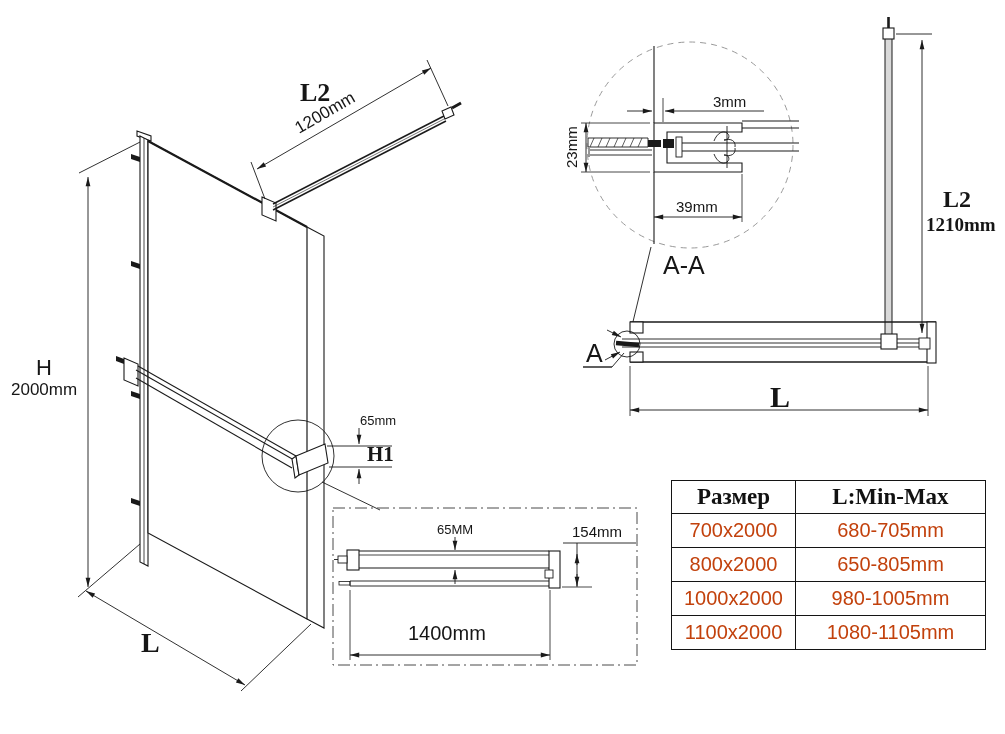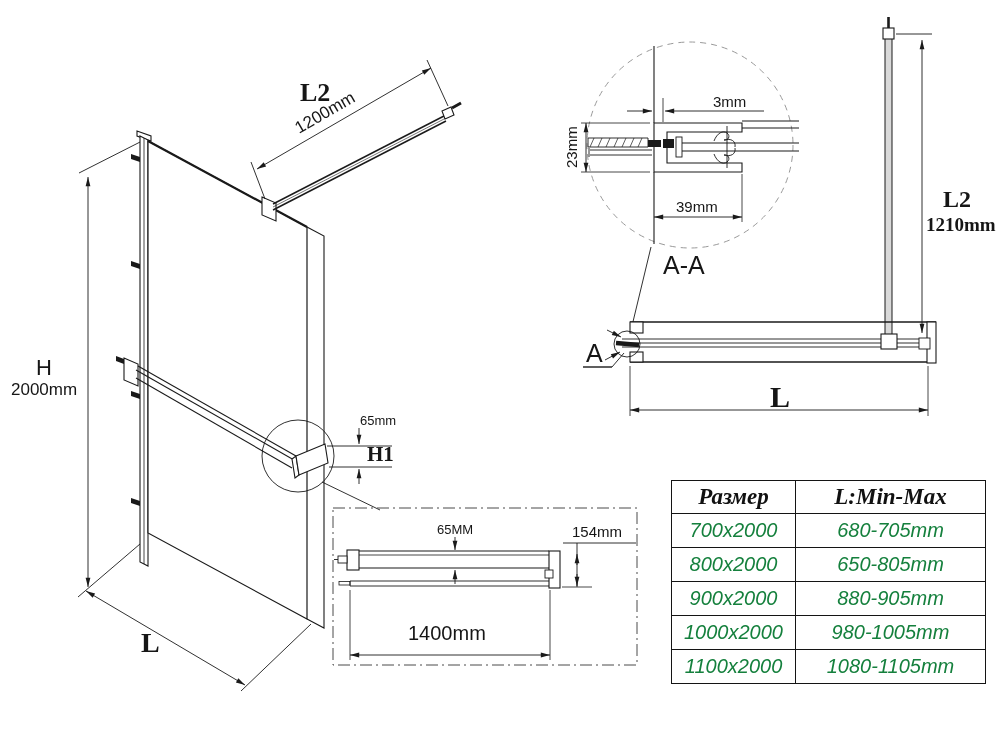--- a/index.html
+++ b/index.html
@@ -14,23 +14,23 @@
   .fs25{font:25px "Liberation Sans",sans-serif;}
   .sb19{font:bold 19px "Liberation Serif",serif;}
   .sb21{font:bold 21px "Liberation Serif",serif;}
   .sb24{font:bold 24px "Liberation Serif",serif;}
   .sb26{font:bold 26px "Liberation Serif",serif;}
   .sb28{font:bold 28px "Liberation Serif",serif;}
   .sb30{font:bold 30px "Liberation Serif",serif;}
   .size-table{position:absolute;left:671px;top:480px;border-collapse:collapse;table-layout:fixed;
               background:#fff;}
   .size-table th,.size-table td{border:1.6px solid #141414;text-align:center;vertical-align:middle;
-              padding:0;font-style:italic;}
+              padding:0;}
   .size-table th{font-family:"Liberation Serif",serif;font-weight:bold;font-size:23px;height:32px;color:#111;}
-  .size-table td{font-family:"Liberation Sans",sans-serif;font-size:20px;height:33px;color:#15803d;margin-top:24px;}
+  .size-table td{font-family:"Liberation Sans",sans-serif;font-size:20px;height:33px;color:#c2410c;margin-top:24px;}
 </style>
 </head>
 <body>
 
 <div class="stage">
 
 <svg width="1005" height="734" viewBox="0 0 1005 734">
   <defs>
     <marker id="arr" viewBox="0 0 12 12" refX="11" refY="6" markerWidth="11" markerHeight="11" orient="auto-start-reverse" markerUnits="userSpaceOnUse">
       <path d="M1,3.4 L11,6 L1,8.6 Z" fill="#1a1a1a"></path>
@@ -228,24 +228,20 @@
   <tbody>
     <tr>
       <td>700x2000</td>
       <td>680-705mm</td>
     </tr>
     <tr>
       <td>800x2000</td>
       <td>650-805mm</td>
     </tr>
     <tr>
-      <td>900x2000</td>
-      <td>880-905mm</td>
-    </tr>
-    <tr>
       <td>1000x2000</td>
       <td>980-1005mm</td>
     </tr>
     <tr>
       <td>1100x2000</td>
       <td>1080-1105mm</td>
     </tr>
   </tbody>
 </table>
 

